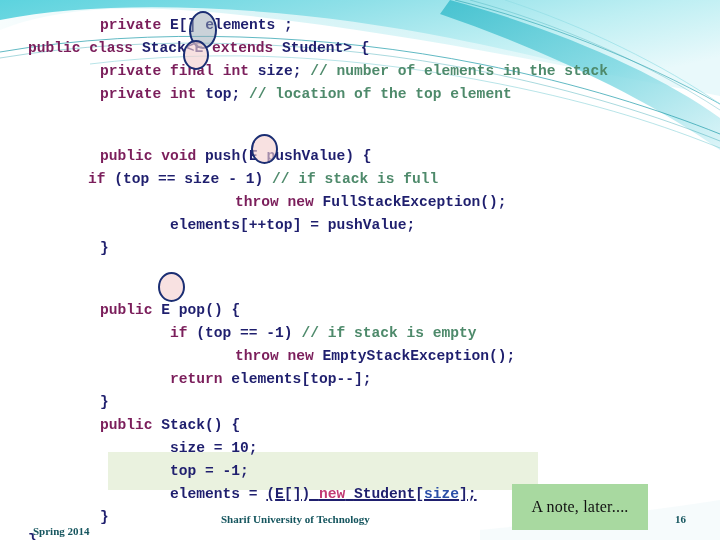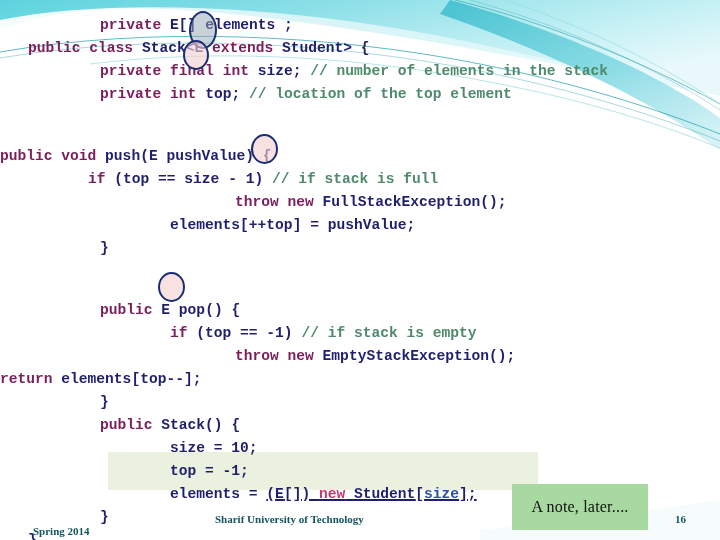--- a/index.html
+++ b/index.html
@@ -90,21 +90,21 @@
   
   .footer-text {
     position: absolute;
     font-family: "Liberation Serif", serif;
     font-size: 11px;
     font-weight: bold;
     color: #15555E;
     white-space: nowrap;
   }
   #footer-date  { left: 33px;  top: 513px; margin-top: 12px; }
-  #footer-org   { left: 215px; top: 513px; }
+  #footer-org   { left: 221px; top: 513px; }
   #footer-page  { left: 675px; top: 513px; }
 </style>
 </head>
 <body>
 
 <div id="slide">
 
   <svg id="bg-decor" viewBox="0 0 720 540" preserveAspectRatio="none">
     <defs>
       <linearGradient id="gradTeal" x1="0" y1="0" x2="1" y2="0.6">
@@ -149,40 +149,40 @@
 
     <div class="code-line" style="padding-left:28px;"><span class="kw">public</span> <span class="kw">class</span> <span class="id">Stack</span>&lt;<span class="id">E</span> <span class="kw">extends</span> <span class="id">Student</span>&gt; {</div>
 
     <div class="code-line" style="padding-left:100px;"><span class="kw">private</span> <span class="kw">final</span> <span class="kw">int</span> <span class="id">size</span>; <span class="cmt">// number of elements in the stack</span></div>
 
     <div class="code-line" style="padding-left:100px;"><span class="kw">private</span> <span class="kw">int</span> <span class="id">top</span>; <span class="cmt">// location of the top element</span></div>
 
     <div class="ln-gap"></div>
     <div class="ln-gap-half"></div>
 
-    <div class="code-line" style=""><span class="kw">public</span> <span class="kw">void</span> <span class="id">push</span>(<span class="id">E</span> <span class="id">pushValue</span>) {</div>
+    <div class="code-line" style="padding-left:100px;"><span class="kw">public</span> <span class="kw">void</span> <span class="id">push</span>(<span class="id">E</span> <span class="id">pushValue</span>) {</div>
 
     <div class="code-line" style="padding-left:88px;"><span class="kw">if</span> (<span class="id">top</span> == <span class="id">size</span> - <span class="num">1</span>) <span class="cmt">// if stack is full</span></div>
 
     <div class="code-line" style="padding-left:235px;"><span class="kw">throw</span> <span class="kw">new</span> <span class="id">FullStackException</span>();</div>
 
     <div class="code-line" style="padding-left:170px;"><span class="id">elements</span>[++<span class="id">top</span>] = <span class="id">pushValue</span>;</div>
 
     <div class="code-line" style="padding-left:100px;">}</div>
 
     <div class="ln-gap"></div>
     <div class="ln-gap-half"></div>
 
     <div class="code-line" style="padding-left:100px;"><span class="kw">public</span> <span class="id">E</span> <span class="id">pop</span>() {</div>
 
     <div class="code-line" style="padding-left:170px;"><span class="kw">if</span> (<span class="id">top</span> == <span class="num">-1</span>) <span class="cmt">// if stack is empty</span></div>
 
     <div class="code-line" style="padding-left:235px;"><span class="kw">throw</span> <span class="kw">new</span> <span class="id">EmptyStackException</span>();</div>
 
-    <div class="code-line" style=""><span class="kw">return</span> <span class="id">elements</span>[<span class="id">top</span>--];</div>
+    <div class="code-line" style="padding-left:170px;"><span class="kw">return</span> <span class="id">elements</span>[<span class="id">top</span>--];</div>
 
     <div class="code-line" style="padding-left:100px;">}</div>
 
     <div class="code-line" style="padding-left:100px;"><span class="kw">public</span> <span class="id">Stack</span>() {</div>
 
     <div class="code-line" style="padding-left:170px;"><span class="id">size</span> = <span class="num">10</span>;</div>
 
     <div class="code-line" style="padding-left:170px;"><span class="id">top</span> = <span class="num">-1</span>;</div>
 
     <div class="code-line" style="padding-left:170px;"><span class="id">elements</span> = <span class="underline">(<span class="id">E</span>[]) <span class="pink">new</span> <span class="id">Student</span>[<span class="blue">size</span>];</span></div>

